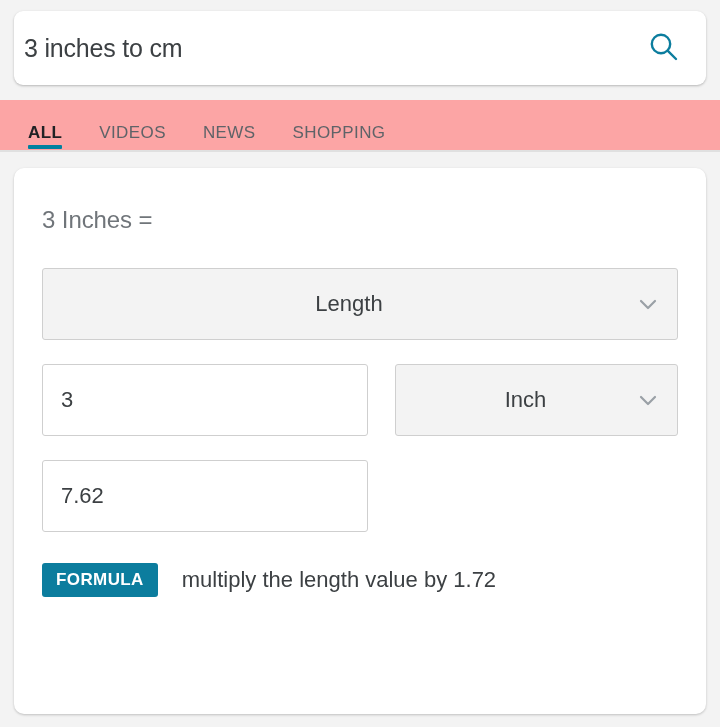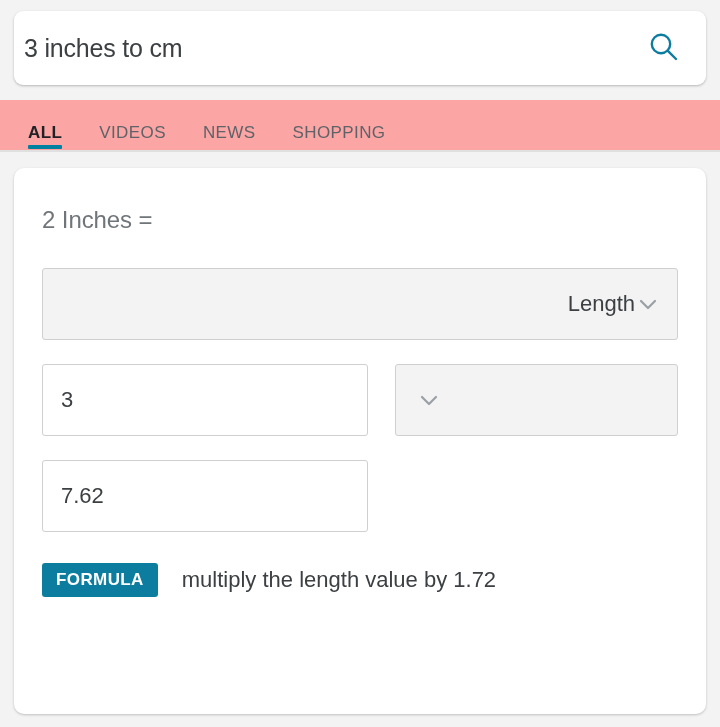--- a/index.html
+++ b/index.html
@@ -154,21 +154,21 @@
     border-radius: 3px;
     height: 72px;
     display: flex;
     align-items: center;
     padding: 0 16px 0 20px;
     cursor: pointer;
     font-size: 22px;
     color: #3c4043;
     width: 100%;
     font-family: "Liberation Sans", sans-serif;
-    text-align: right;
+    text-align: center;
   }
 
   .select-box .sel-label { flex: 1 1 auto; }
 
   .chev {
     flex: 0 0 auto;
     width: 26px;
     height: 26px;
     display: block;
   }
@@ -240,38 +240,39 @@
       <button class="tab active"><span>ALL</span><span class="tab-underline"></span></button>
       <button class="tab"><span>VIDEOS</span></button>
       <button class="tab"><span>NEWS</span></button>
       <button class="tab"><span>SHOPPING</span></button>
     </div>
   <div class="tabs-divider"></div>
 </nav>
 
 <main class="result-card">
 
-  <div class="conv-from">2 Inches =</div>
+  <div class="conv-from">3 Inches =</div>
 
 
   <div class="controls">
 
     <button class="select-box">
       <span class="sel-label">Length</span>
       <span class="chev">
         <svg width="26" height="26" viewBox="0 0 26 26" aria-hidden="true">
           <polyline points="6,10 13,17 20,10" fill="none" stroke="#9aa0a6" stroke-width="2.2" stroke-linecap="round" stroke-linejoin="round"></polyline>
         </svg>
       </span>
     </button>
 
     <div class="row">
       <input class="num-input" type="text" value="3" placeholder="0" style="">
       <div class="sel-wrap">
         <button class="select-box">
+          <span class="sel-label">Inch</span>
           <span class="chev">
             <svg width="26" height="26" viewBox="0 0 26 26" aria-hidden="true">
               <polyline points="6,10 13,17 20,10" fill="none" stroke="#9aa0a6" stroke-width="2.2" stroke-linecap="round" stroke-linejoin="round"></polyline>
             </svg>
           </span>
         </button>
       </div>
     </div>
 
     <div class="row">

